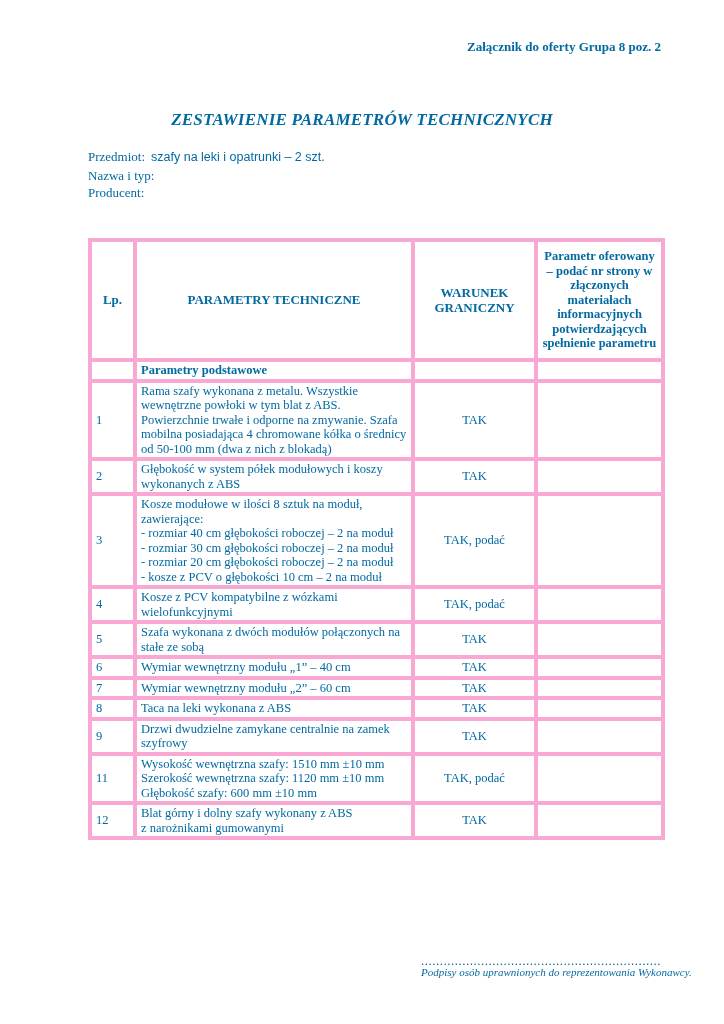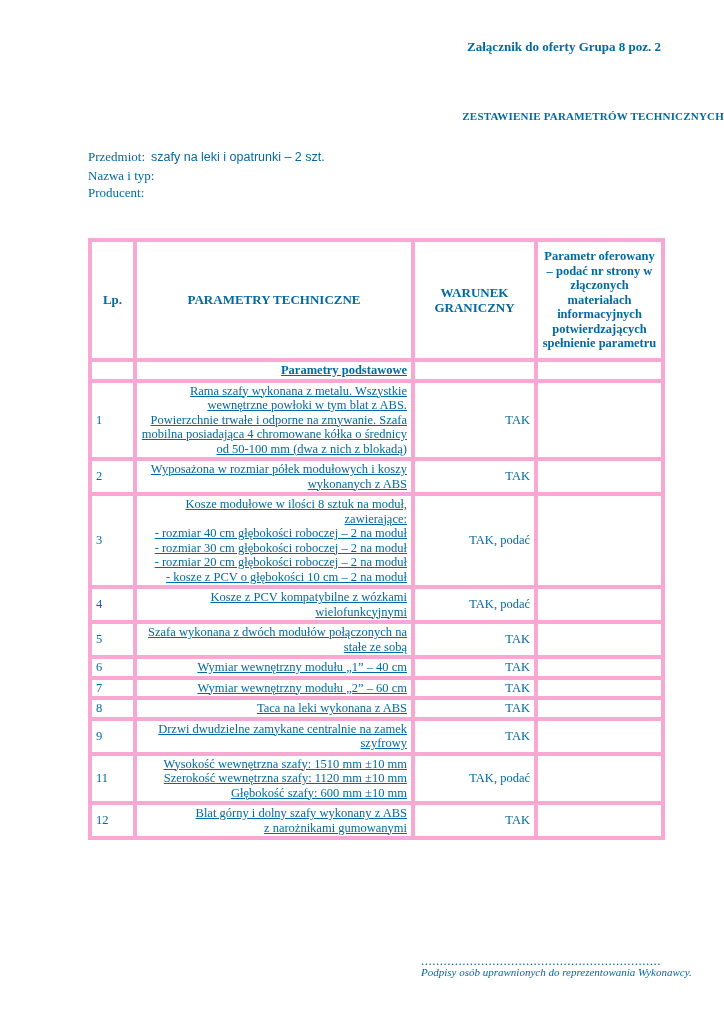--- a/index.html
+++ b/index.html
@@ -22,24 +22,25 @@
     font-size: 13px;
     font-weight: bold;
     white-space: nowrap;
   }
   .doc-title {
     position: absolute;
     top: 110px;
     left: 0;
     right: 0;
     margin: 0;
-    text-align: right;
-    font-size: 11px;
+    text-align: center;
+    font-size: 17px;
     font-weight: bold;
     letter-spacing: 0.2px;
+    font-style: italic;
   }
   .meta {
     position: absolute;
     top: 148px;
     left: 88px;
     font-size: 13px;
     line-height: 17.5px;
   }
   .meta-value-bold {
     font-family: "Liberation Sans", sans-serif;
@@ -66,25 +67,24 @@
   .params-table th {
     text-align: center;
     vertical-align: middle;
     font-weight: bold;
   }
   th.h-lp, th.h-param, th.h-warunek { font-size: 13px; }
   th.h-ofer { font-size: 12.5px; padding: 2px 3px; }
   .cell-lp { vertical-align: middle; text-align: left; padding-left: 5px; }
   .cell-parametry {
     vertical-align: top;
-    text-align: right;
+    text-align: left;
     white-space: pre-line;
-    text-decoration: underline;
-  }
-  .cell-warunek { vertical-align: middle; text-align: right; }
+  }
+  .cell-warunek { vertical-align: middle; text-align: center; }
   .cell-oferowany { vertical-align: middle; }
   .section-label { font-weight: bold; }
   .signature-block {
     position: absolute;
     top: 955px;
     right: 63px;
     width: 240px;
     text-align: center;
   }
   .signature-dots {
@@ -141,21 +141,21 @@
           <td class="cell-oferowany"></td>
         </tr>
         <tr>
           <td class="cell-lp">1</td>
           <td class="cell-parametry">Rama szafy wykonana z metalu. Wszystkie wewnętrzne powłoki w tym blat z ABS. Powierzchnie trwałe i odporne na zmywanie. Szafa mobilna posiadająca 4 chromowane kółka o średnicy od 50-100 mm (dwa z nich z blokadą)</td>
           <td class="cell-warunek">TAK</td>
           <td class="cell-oferowany"></td>
         </tr>
         <tr>
           <td class="cell-lp">2</td>
-          <td class="cell-parametry">Wyposażona w rozmiar półek modułowych i koszy wykonanych z ABS</td>
+          <td class="cell-parametry">Głębokość w system półek modułowych i koszy wykonanych z ABS</td>
           <td class="cell-warunek">TAK</td>
           <td class="cell-oferowany"></td>
         </tr>
         <tr>
           <td class="cell-lp">3</td>
           <td class="cell-parametry">Kosze modułowe w ilości 8 sztuk na moduł, zawierające:
 - rozmiar  40 cm głębokości roboczej – 2 na moduł
 - rozmiar  30 cm głębokości roboczej – 2 na moduł
 - rozmiar  20 cm głębokości roboczej – 2 na moduł
 - kosze z PCV o głębokości 10 cm – 2 na moduł</td>

